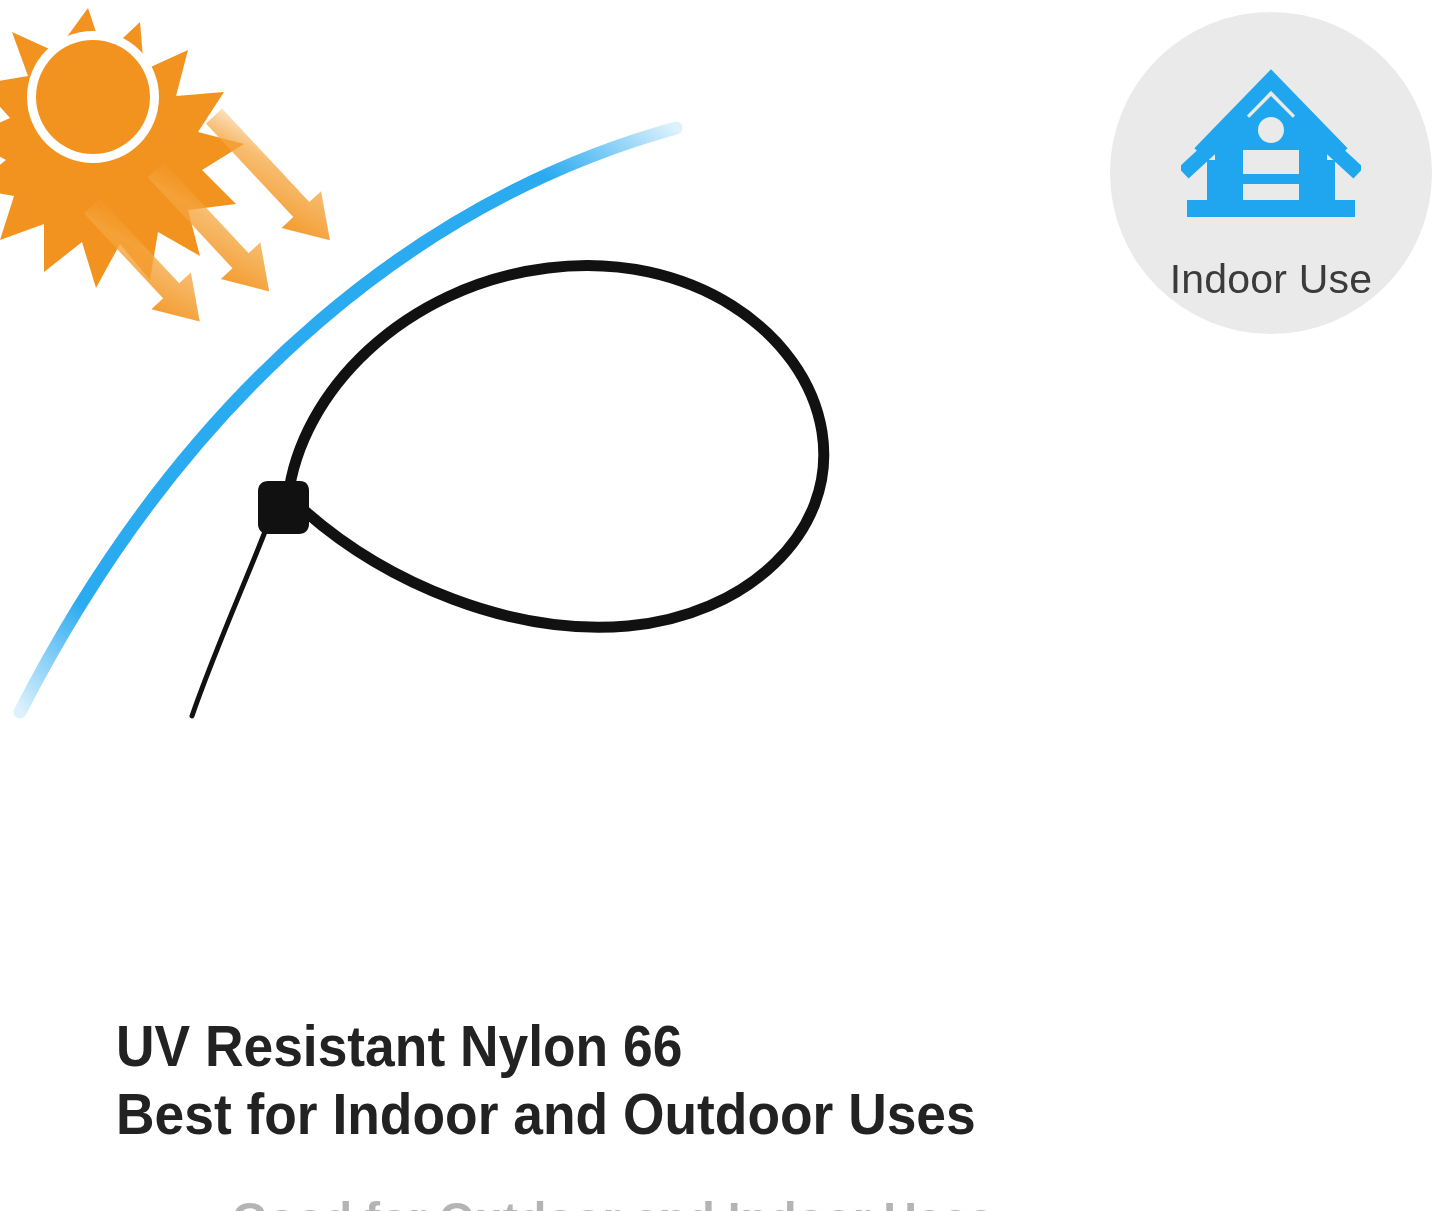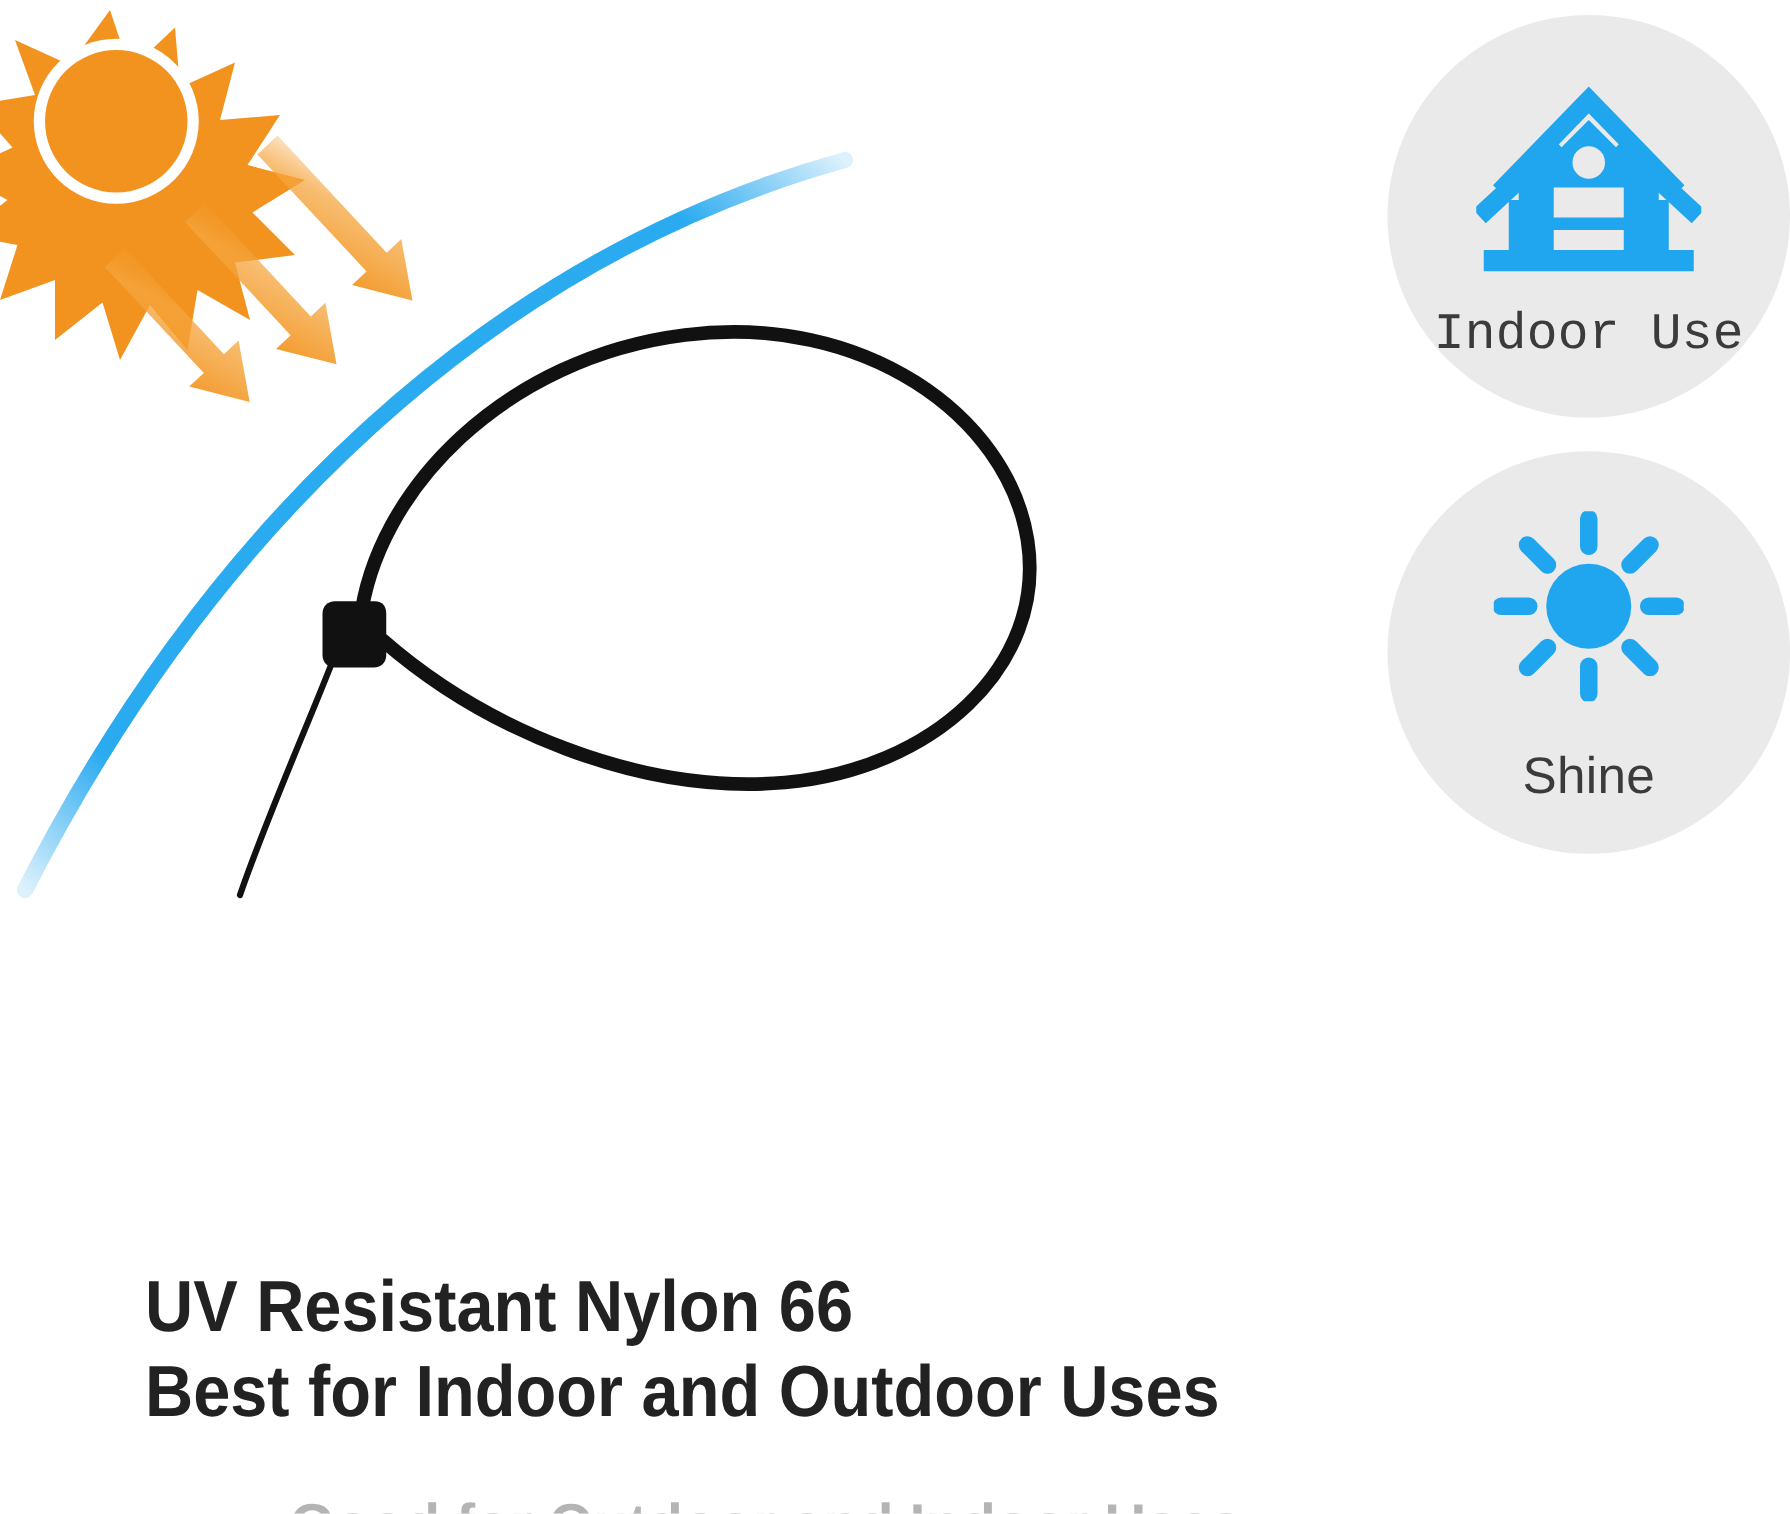--- a/index.html
+++ b/index.html
@@ -52,21 +52,21 @@
   .badge-rain .feature-icon { margin-top: 48px; }
   .badge-shine .feature-icon { margin-top: 48px; }
 
   .feature-label {
     font-size: 41px;
     color: #3b3b3b;
     line-height: 1;
     letter-spacing: 0.2px;
     font-weight: 400;
   }
-  .badge-indoor .feature-label { margin-top: 17px; font-family: Liberation Mono, monospace; }
+  .badge-indoor .feature-label { margin-top: 29px; }
   .badge-rain .feature-label { margin-top: 28px; }
   .badge-shine .feature-label { margin-top: 34px; }
 
   
   #headline {
     position: absolute;
     left: 80px;
     top: 1012px;
     width: 1000px;
     margin-left: 36px;
@@ -193,38 +193,20 @@
         <rect x="6" y="144" width="168" height="17" fill="#1FA6EF"></rect>
 
         <rect x="26" y="104" width="13" height="42" fill="#1FA6EF"></rect>
         <rect x="141" y="104" width="13" height="42" fill="#1FA6EF"></rect>
       </svg>
     </span>
     <span class="feature-label">Indoor Use</span>
   </div>
 
 
-  <div class="feature-badge badge-shine">
-    <span class="feature-icon">
-      <svg width="152" height="152" viewBox="0 0 152 152" xmlns="http://www.w3.org/2000/svg">
-        <circle cx="76" cy="76" r="34" fill="#1FA6EF"></circle>
-        <g stroke="#1FA6EF" stroke-width="14" stroke-linecap="round">
-          <line x1="76" y1="6" x2="76" y2="28"></line>
-          <line x1="76" y1="124" x2="76" y2="146"></line>
-          <line x1="6" y1="76" x2="28" y2="76"></line>
-          <line x1="124" y1="76" x2="146" y2="76"></line>
-          <line x1="27" y1="27" x2="43" y2="43"></line>
-          <line x1="109" y1="109" x2="125" y2="125"></line>
-          <line x1="125" y1="27" x2="109" y2="43"></line>
-          <line x1="43" y1="109" x2="27" y2="125"></line>
-        </g>
-      </svg>
-    </span>
-    <span class="feature-label">Shine</span>
-  </div>
 
 </div>
 
 <div id="headline">
   <div class="headline-line">UV Resistant Nylon 66</div>
   <div class="headline-line">Best for Indoor and Outdoor Uses</div>
 </div>
 
 <div id="footnote">Good for Outdoor and Indoor Uses</div>
 

